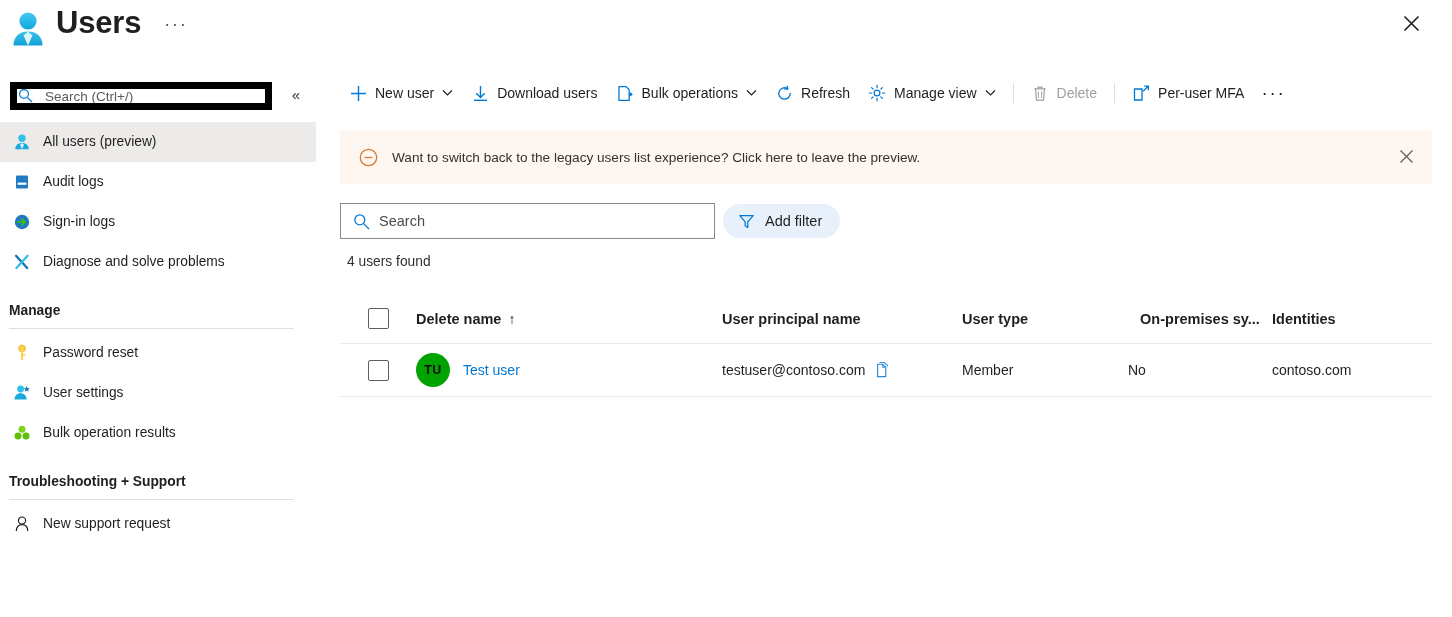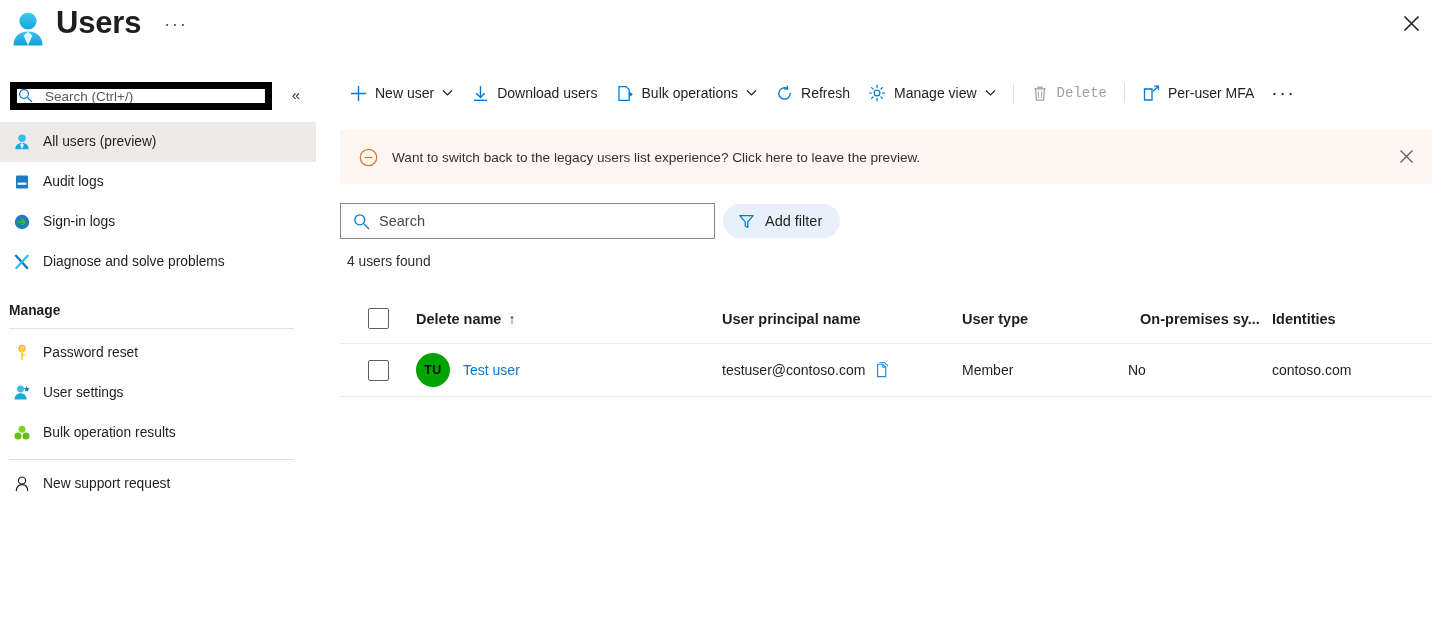--- a/index.html
+++ b/index.html
@@ -79,21 +79,21 @@
 
   
   .cmdbar { position:absolute; left:0; top:13px; height:36px; display:flex; align-items:center; }
   .cmd {
     display:flex; align-items:center; height:32px;
     padding:0 9px; cursor:pointer; font-size:14px; color:#201f1e;
     white-space:nowrap;
   }
   .cmd .cmd-ico { width:18px; height:18px; margin-right:8px; display:flex; align-items:center; justify-content:center; flex:0 0 18px; }
   .cmd .chev { margin-left:8px; display:flex; align-items:center; }
-  .cmd.disabled { color:#a19f9d; cursor:default;font-family:Liberation Mono, monospace; }
+  .cmd.disabled { color:#a19f9d; cursor:default; }
   .cmd-sep { width:1px; height:20px; background:#e1dfdd; margin:0 8px; }
   .cmd-more { display:flex; align-items:center; height:32px; padding:0 8px; cursor:pointer; color:#201f1e; font-size:19px; letter-spacing:1.7px; }
 
   
   .banner {
     position:absolute; left:0; top:68px; width:1092px; height:54px;
     background:#fdf6f1; display:flex; align-items:center;
   }
   .banner-ico { margin-left:18px; width:20px; height:20px; flex:0 0 20px; display:flex; align-items:center; justify-content:center; }
   .banner-text { margin-left:14px; font-size:13.6px; color:#323130; cursor:pointer; }
@@ -282,20 +282,21 @@
         <span class="nav-ico">
           <svg width="18" height="18" viewBox="0 0 18 18">
             <circle cx="9" cy="5.3" r="3.5" fill="#7ed321"></circle>
             <circle cx="5" cy="12" r="3.5" fill="#5fbf09"></circle>
             <circle cx="13" cy="12" r="3.5" fill="#5fbf09"></circle>
           </svg>
         </span>
         <span class="nav-label">Bulk operation results</span>
       </div>
 
+      <div class="nav-group-title">Troubleshooting + Support</div>
       <div class="nav-divider"></div>
 
       <div class="nav-item">
         <span class="nav-ico">
           <svg width="18" height="18" viewBox="0 0 18 18">
             <circle cx="9" cy="5.6" r="3.6" stroke="#201f1e" stroke-width="1.2" fill="none"></circle>
             <path d="M3.3 16 C3.3 11.8 5.8 9.6 9 9.6 C12.2 9.6 14.7 11.8 14.7 16" stroke="#201f1e" stroke-width="1.2" fill="none"></path>
           </svg>
         </span>
         <span class="nav-label">New support request</span>

